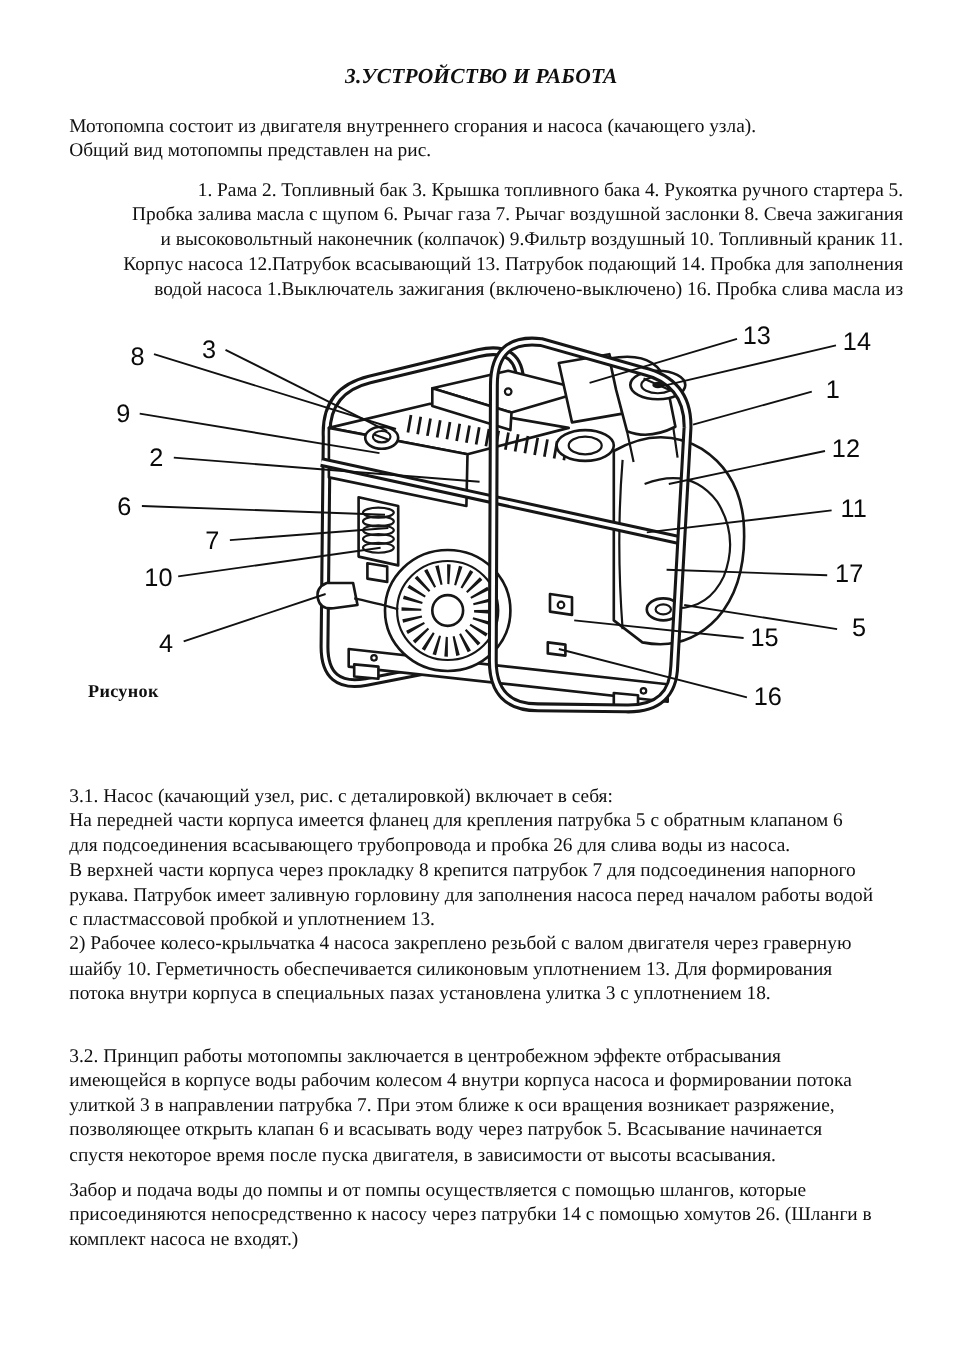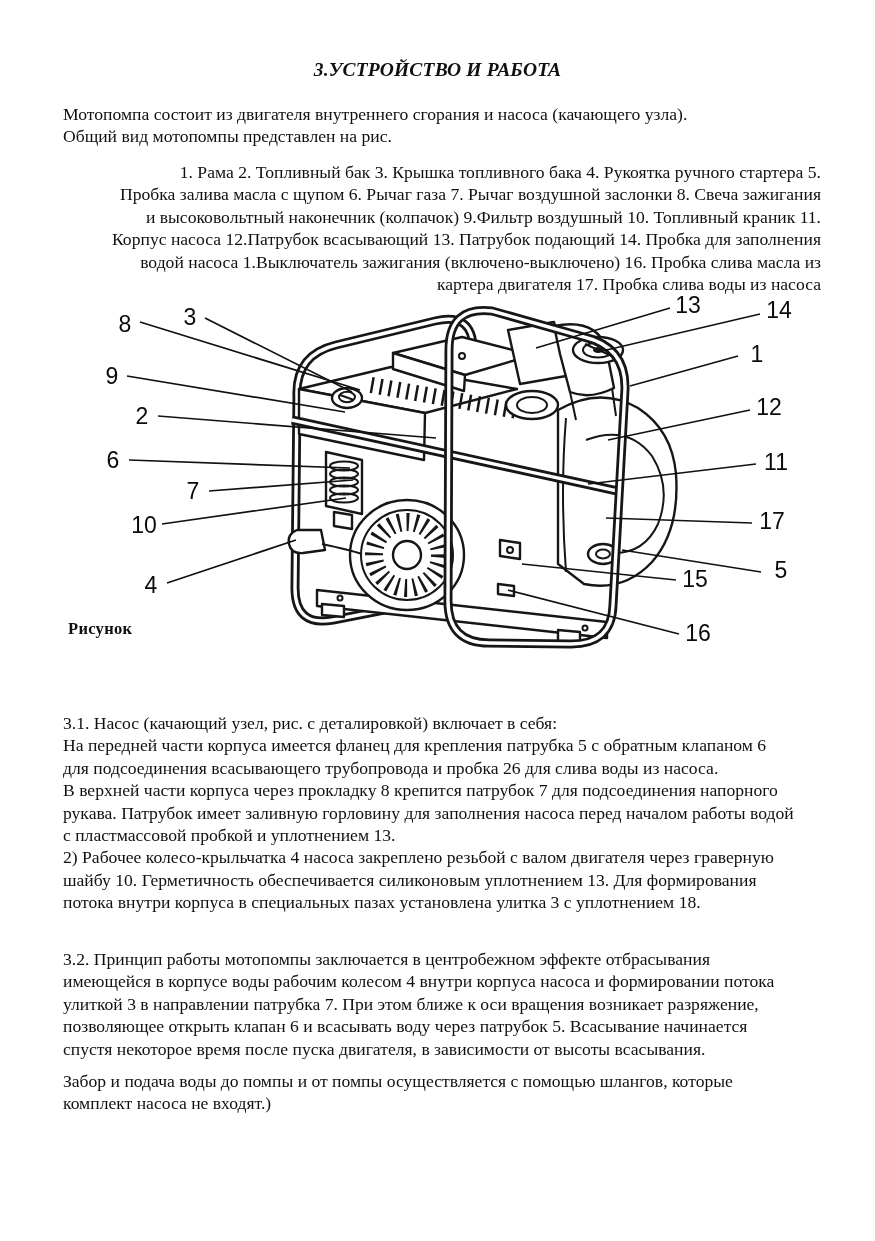--- a/index.html
+++ b/index.html
@@ -12,21 +12,21 @@
     font-style:italic;font-weight:bold;font-size:19.5px;letter-spacing:.2px;
   }
   .para{
     position:absolute;left:63px;width:762px;
     font-size:17.6px;line-height:22.4px;white-space:nowrap;
   }
   .para.centered{left:55px;width:766px;text-align:right;}
   .line{height:22.4px;}
   .figure{position:absolute;top:292px;left:0;width:875px;height:385px;}
   .caption{
-    position:absolute;top:619px;left:68px;
+    position:absolute;top:619px;left:80px;
     font-weight:bold;font-size:16.5px;letter-spacing:.3px;
   }
   svg .tube{fill:none;stroke:#161616;stroke-width:9;stroke-linejoin:round;}
   svg .tubein{fill:none;stroke:#ffffff;stroke-width:3.4;stroke-linejoin:round;}
   svg .part{fill:#ffffff;stroke:#161616;stroke-width:2.4;stroke-linejoin:round;}
   svg .thin{fill:none;stroke:#161616;stroke-width:2;}
   svg .leader{stroke:#111111;stroke-width:1.7;}
   svg .callout{
     font-family:"Liberation Sans", sans-serif;font-size:23px;fill:#0a0a0a;
     text-anchor:middle;
@@ -43,21 +43,20 @@
     <div class="line">Мотопомпа состоит из двигателя внутреннего сгорания и насоса (качающего узла).</div>
     <div class="line">Общий вид мотопомпы представлен на рис.</div>
   </div>
 
   <div class="para centered" style="top:161px">
     <div class="line">1. Рама 2. Топливный бак 3. Крышка топливного бака 4. Рукоятка ручного стартера 5.</div>
     <div class="line">Пробка залива масла с щупом 6. Рычаг газа 7. Рычаг воздушной заслонки 8. Свеча зажигания</div>
     <div class="line">и высоковольтный наконечник (колпачок) 9.Фильтр воздушный 10. Топливный краник 11.</div>
     <div class="line">Корпус насоса 12.Патрубок всасывающий 13. Патрубок подающий 14. Пробка для заполнения</div>
     <div class="line">водой насоса 1.Выключатель зажигания (включено-выключено) 16. Пробка слива масла из</div>
-    <div class="line">картера двигателя 17. Пробка слива воды из насоса</div>
   </div>
 
   <div class="figure">
     <svg viewBox="0 0 875 385" width="875" height="385">
 
       <g>
         <path class="tube" d="M297,105 Q295,63 336,53 L435,29 Q474,20 473,59 L464,267 Q462,304 425,310 L333,328 Q295,335 295,296 Z"></path>
         <path class="tubein" d="M297,105 Q295,63 336,53 L435,29 Q474,20 473,59 L464,267 Q462,304 425,310 L333,328 Q295,335 295,296 Z"></path>
       </g>
 
@@ -201,16 +200,17 @@
   <div class="para" style="top:948px">
     <div class="line">3.2. Принцип работы мотопомпы заключается в центробежном эффекте отбрасывания</div>
     <div class="line">имеющейся в корпусе воды рабочим колесом 4 внутри корпуса насоса и формировании потока</div>
     <div class="line">улиткой 3 в направлении патрубка 7. При этом ближе к оси вращения возникает разряжение,</div>
     <div class="line">позволяющее открыть клапан 6 и всасывать воду через патрубок 5. Всасывание начинается</div>
     <div class="line">спустя некоторое время после пуска двигателя, в зависимости от высоты всасывания.</div>
   </div>
 
   <div class="para" style="top:1070px">
     <div class="line">Забор и подача воды до помпы  и от помпы осуществляется с помощью шлангов, которые</div>
+    <div class="line">присоединяются непосредственно к насосу через патрубки 14 с помощью хомутов 26. (Шланги в</div>
     <div class="line">комплект насоса не входят.)</div>
   </div>
 
 </div>
 
 </body></html>

